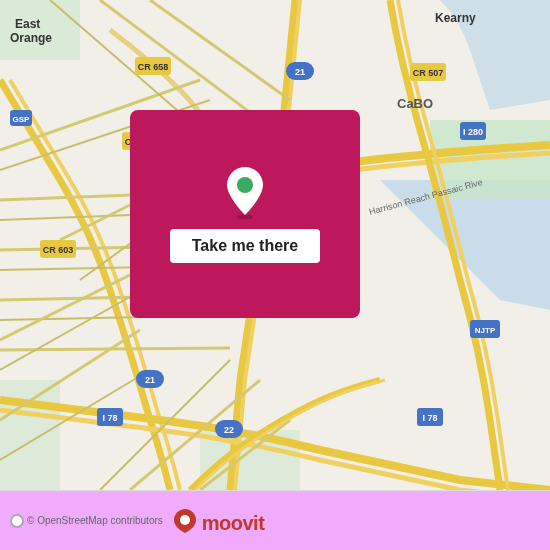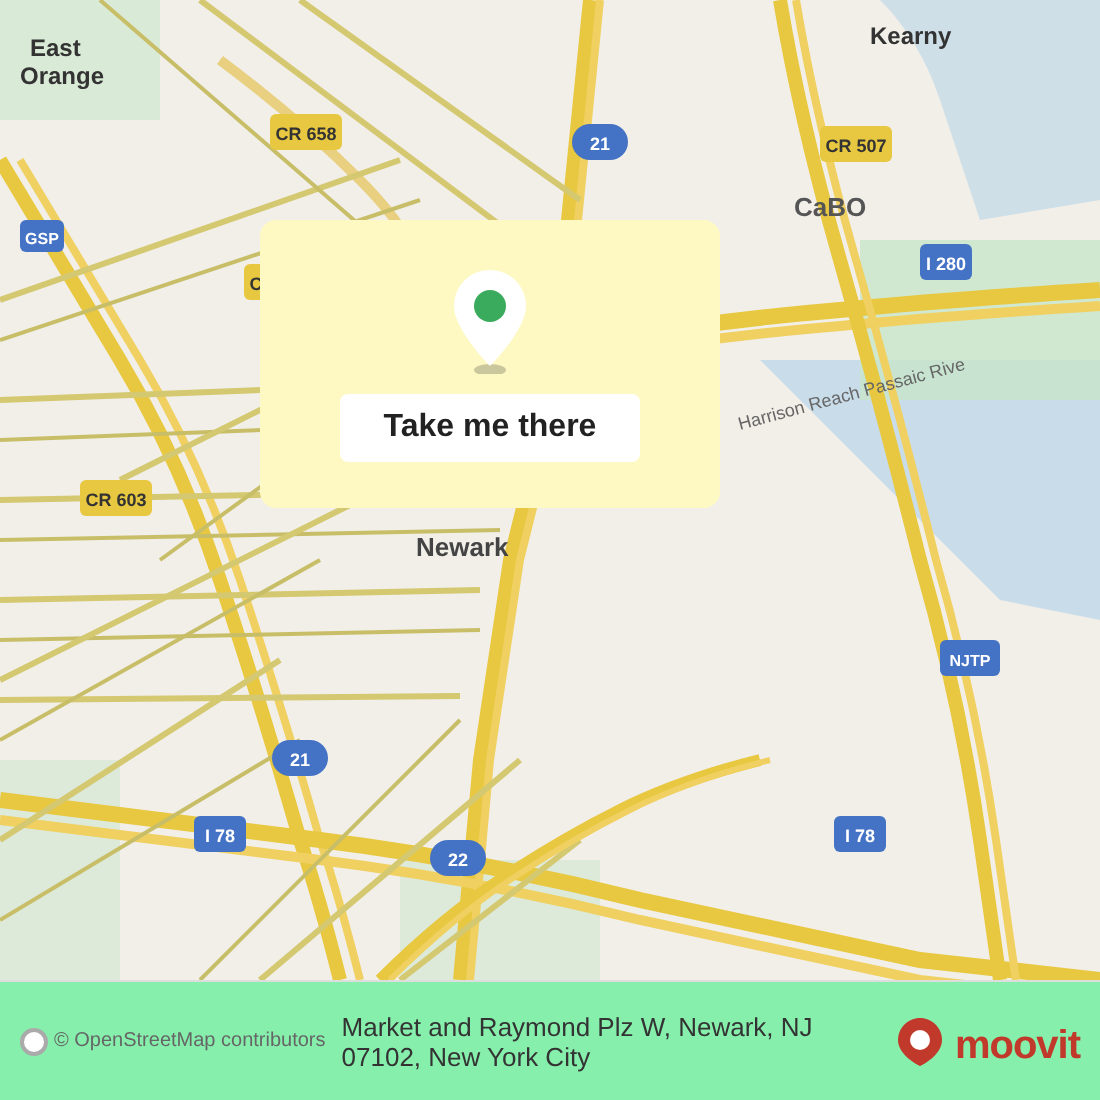--- a/index.html
+++ b/index.html
@@ -26,22 +26,22 @@
       position: absolute;
       top: 0; left: 0;
     }
 
     
     #cta-panel {
       position: absolute;
       top: 110px;
       left: 130px;
       width: 230px;
-      height: 144px;
-      background-color: #fef9c3;
+      height: 208px;
+      background-color: #be185d;
       border-radius: 8px;
       display: flex;
       flex-direction: column;
       align-items: center;
       justify-content: center;
       gap: 10px;
       z-index: 10;
     }
 
     #pin-icon {
@@ -58,21 +58,21 @@
       font-weight: 600;
       color: #222;
       cursor: pointer;
       white-space: nowrap;
     }
 
     
     #bottom-bar {
       width: 550px;
       height: 60px;
-      background: #86efac;
+      background: #f0abfc;
       display: flex;
       align-items: center;
       padding: 0 10px;
       gap: 8px;
       border-top: 1px solid #ddd;
     }
 
     #osm-logo {
       display: flex;
       align-items: center;
@@ -242,21 +242,20 @@
 
     <button id="cta-button">Take me there</button>
   </div>
 </div>
 
 <div id="bottom-bar">
   <div id="osm-logo">
     <span class="osm-dot"></span>
     <span class="attribution-text">© OpenStreetMap contributors</span>
   </div>
-  <div id="bottom-text">Market and Raymond Plz W, Newark, NJ 07102, New York City</div>
   <div id="moovit-logo">
 
     <svg class="moovit-icon" viewBox="0 0 28 28">
       <path d="M14 2 C8 2 3 7 3 13 C3 21 14 26 14 26 C14 26 25 21 25 13 C25 7 20 2 14 2Z" fill="#c0392b"></path>
       <circle cx="14" cy="13" r="5" fill="white"></circle>
     </svg>
     <span id="moovit-word">moovit</span>
   </div>
 </div>
 

